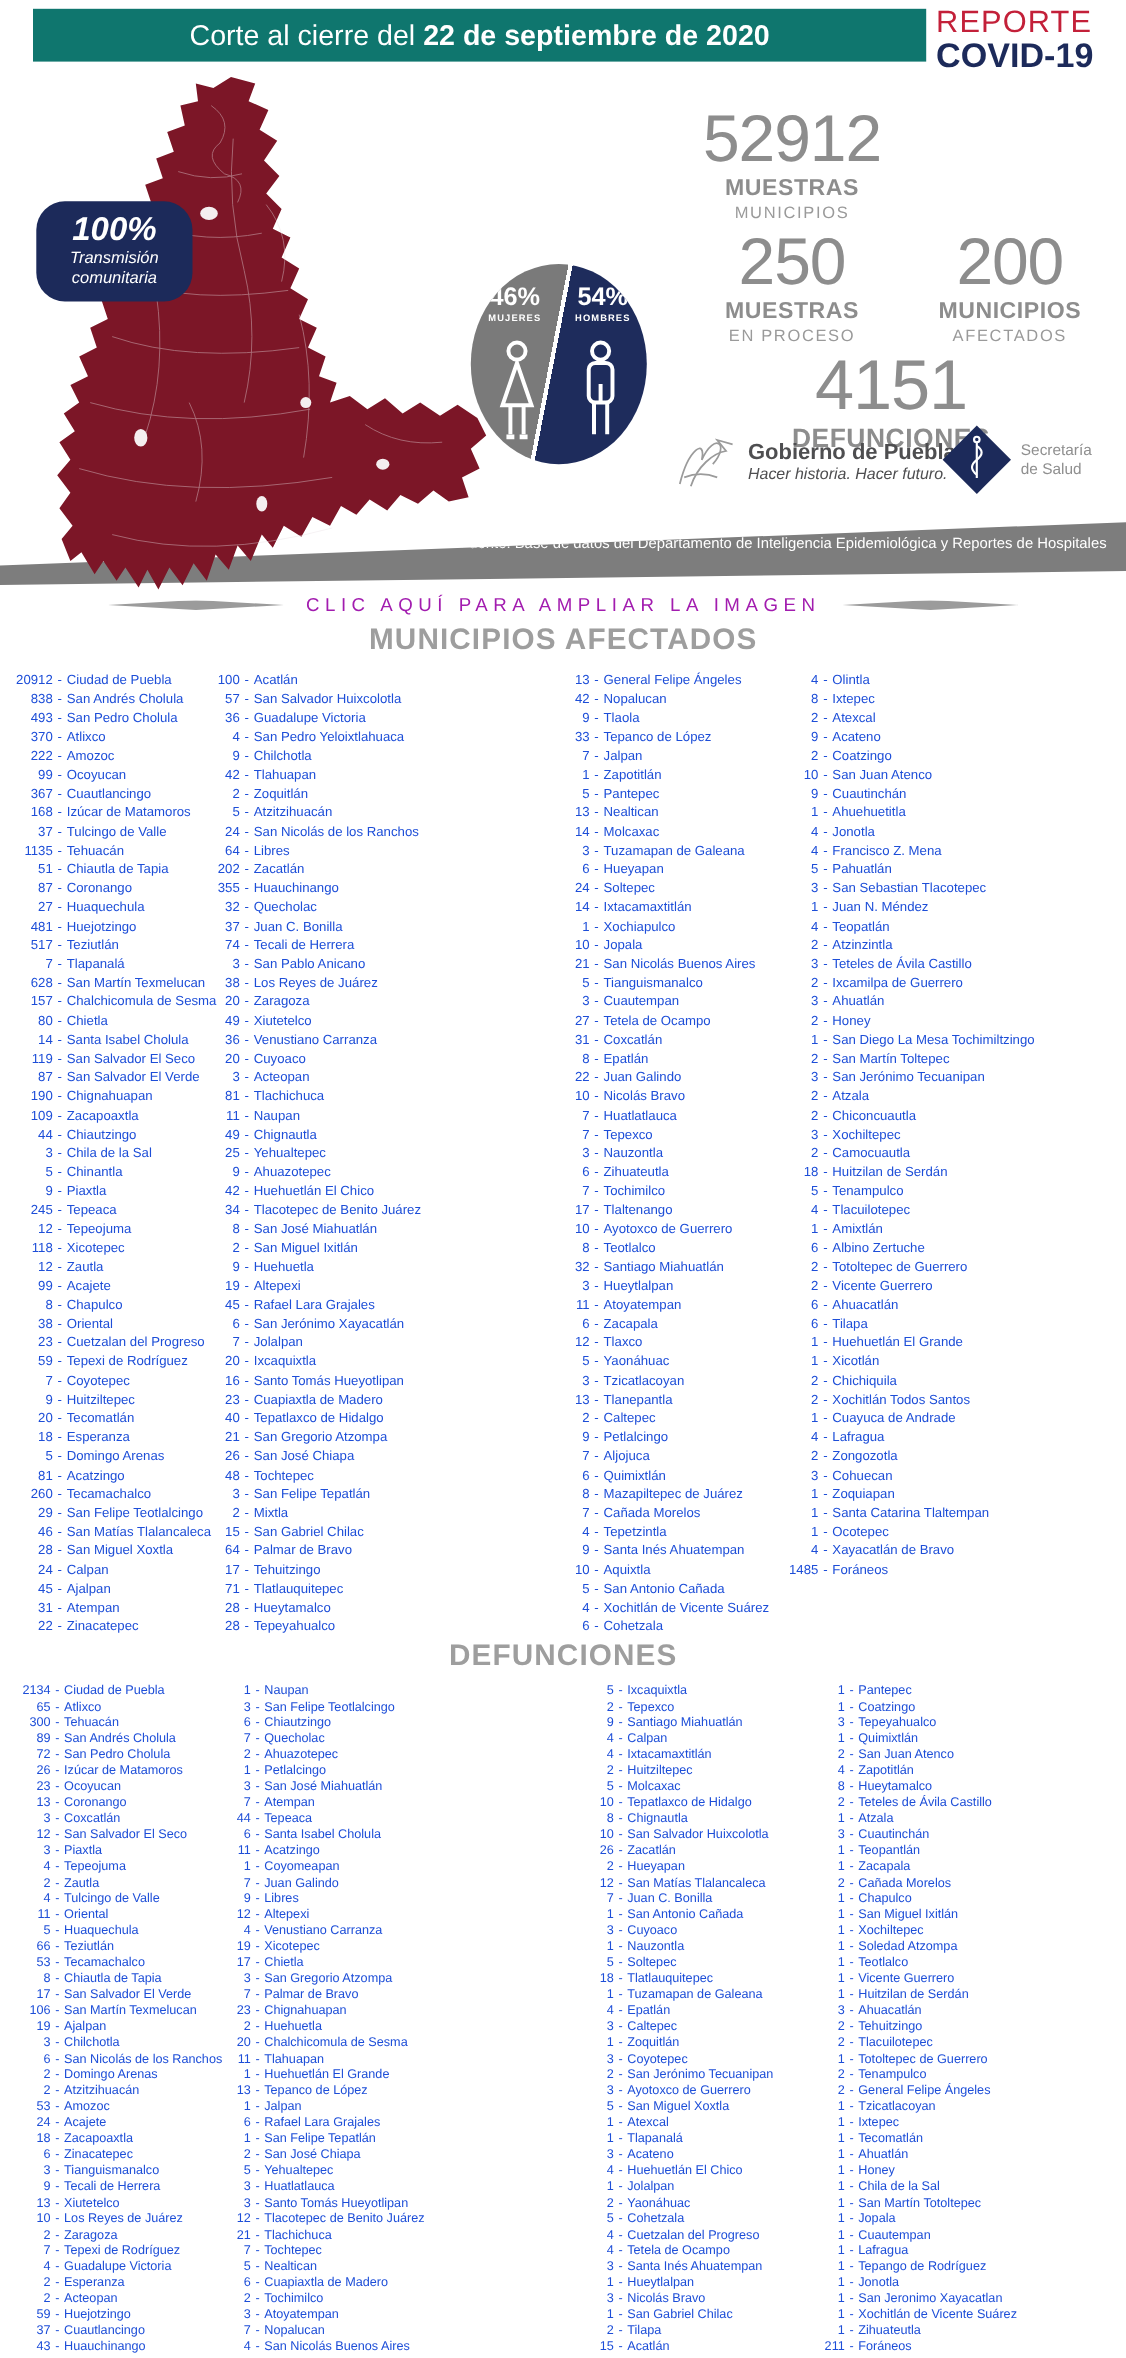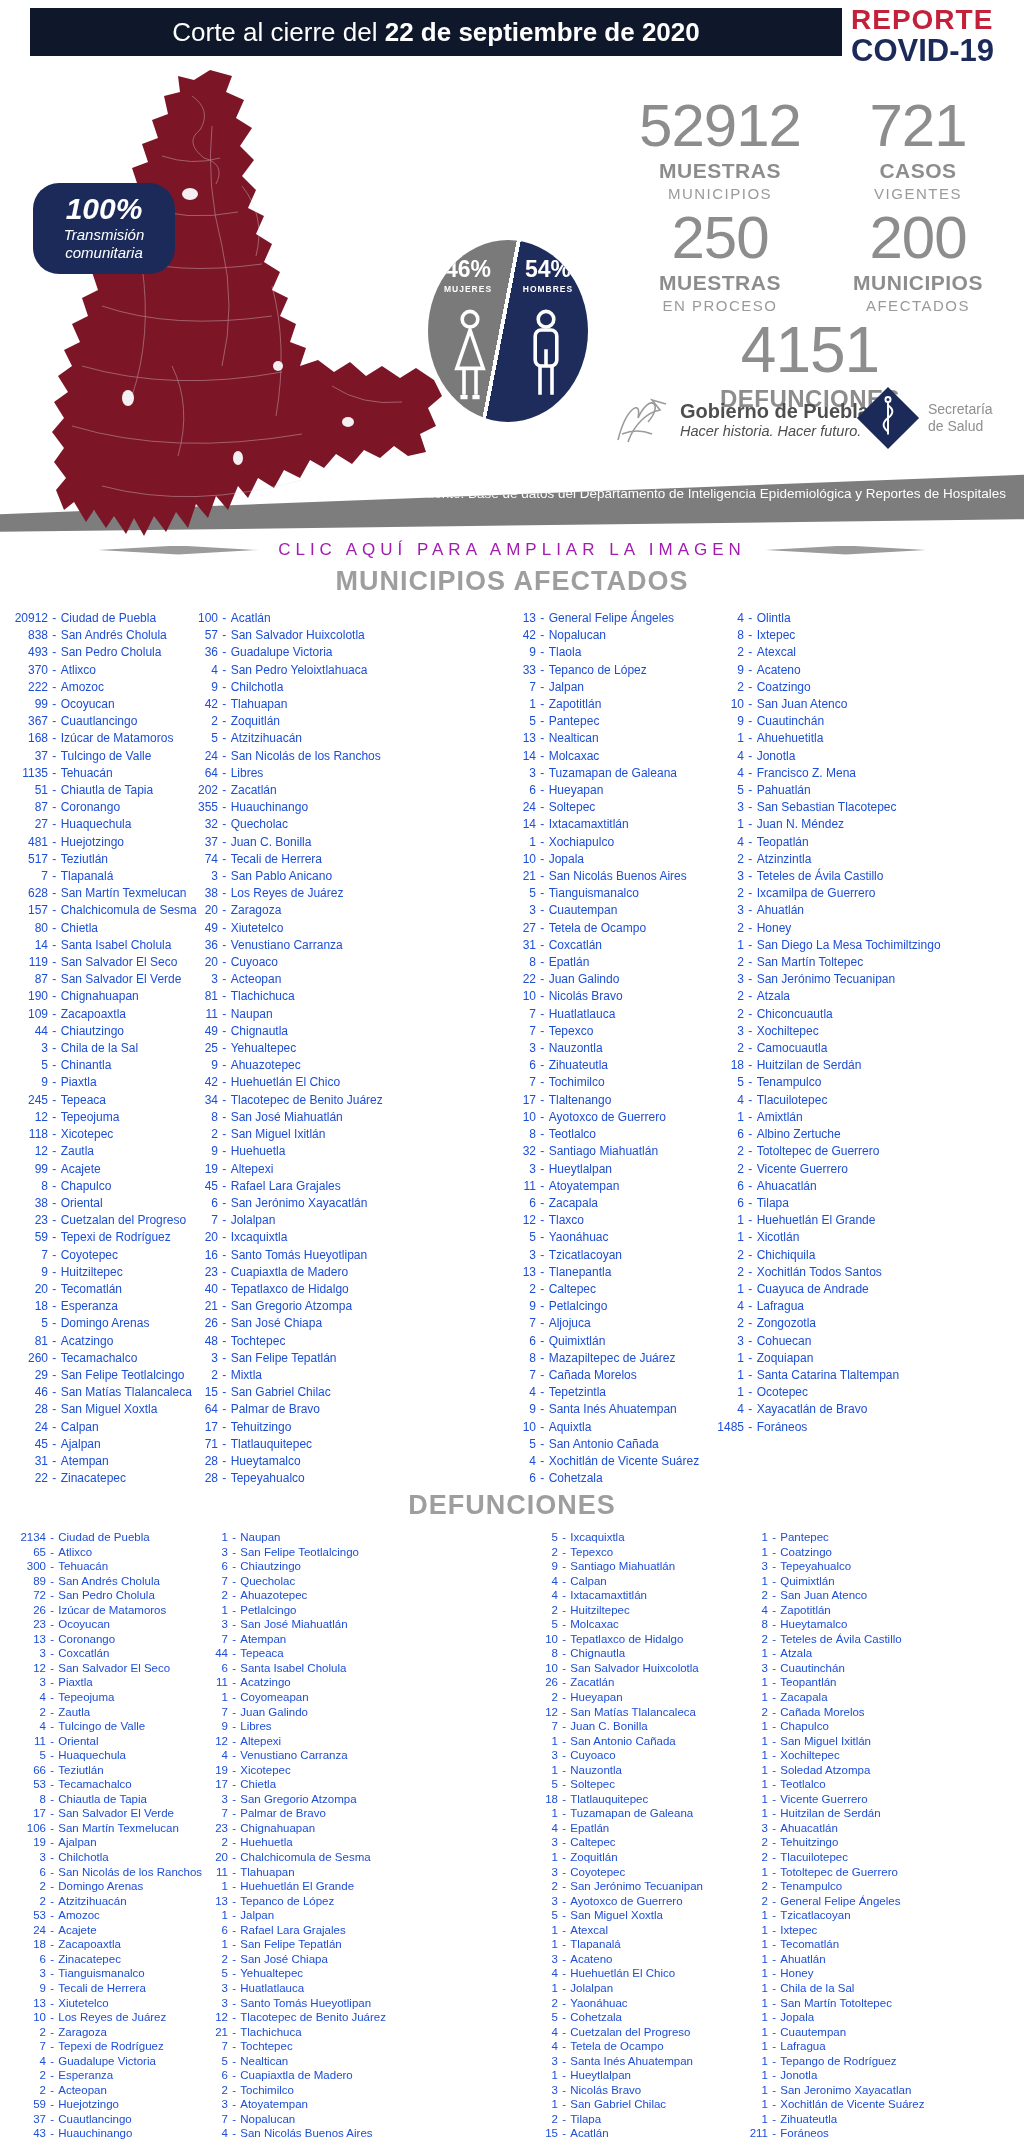--- a/index.html
+++ b/index.html
@@ -1,23 +1,23 @@
 <!DOCTYPE html>
 <html><head>
 <meta charset="utf-8">
 <style>
   html,body{margin:0;padding:0;background:#fff;}
   .page{position:relative;width:1024px;height:2144px;background:#fff;overflow:hidden;
         font-family:"Liberation Sans",sans-serif;}
   
-  .banner{position:absolute;left:30px;top:8px;width:812px;height:48px;background:#0f172a;
+  .banner{position:absolute;left:30px;top:8px;width:812px;height:48px;background:#0f766e;
           color:#fff;text-align:center;line-height:48px;font-size:26px;}
   .banner b{font-weight:bold;}
   .report{position:absolute;left:851px;top:6px;width:170px;line-height:1.02;}
-  .report-l1{color:#c32039;font-size:28px;font-weight:bold;letter-spacing:1px;}
+  .report-l1{color:#c32039;font-size:28px;font-weight:normal;letter-spacing:1px;}
   .report-l2{color:#1c2a5a;font-size:31px;font-weight:bold;}
   
   .map{position:absolute;left:42px;top:66px;z-index:3;}
   
   .badge{position:absolute;left:33px;top:183px;width:134px;background:#1c2a5a;border-radius:26px;
          color:#fff;text-align:center;padding:9px 4px 13px;z-index:4;}
   .badge-pct{font-size:30px;font-style:italic;font-weight:bold;}
   .badge-line{font-size:15px;font-style:italic;line-height:1.18;}
   
   .positives{position:absolute;left:366px;top:126px;width:284px;text-align:center;color:#1d3a6e;z-index:4;}
@@ -148,25 +148,20 @@
         <path d="M15 48 V72 M25 48 V72"></path>
         <path d="M20 34 V48"></path>
       </g>
     </svg>
   </div>
 
   <div class="stat s1">
     <div class="stat-num">52912</div>
     <div class="stat-l1">MUESTRAS</div>
     <div class="stat-l2">MUNICIPIOS</div>
-  </div>
-  <div class="stat s2">
-    <div class="stat-num">721</div>
-    <div class="stat-l1">CASOS</div>
-    <div class="stat-l2">VIGENTES</div>
   </div>
   <div class="stat s3">
     <div class="stat-num">250</div>
     <div class="stat-l1">MUESTRAS</div>
     <div class="stat-l2">EN PROCESO</div>
   </div>
   <div class="stat s4">
     <div class="stat-num">200</div>
     <div class="stat-l1">MUNICIPIOS</div>
     <div class="stat-l2">AFECTADOS</div>

